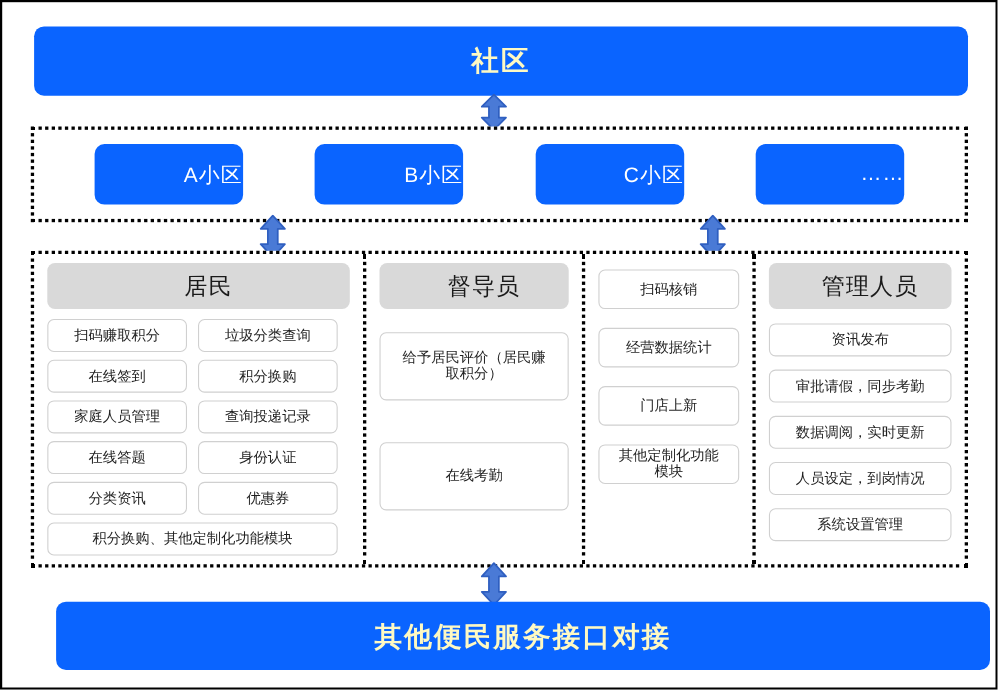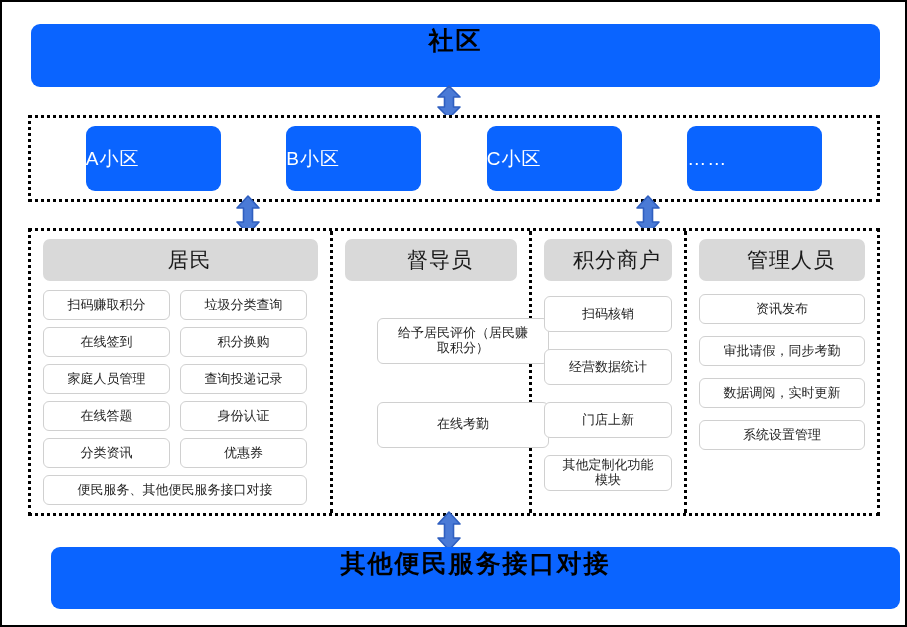--- a/index.html
+++ b/index.html
@@ -19,22 +19,23 @@
     box-sizing: border-box;
     overflow: hidden;
   }
 
   
   .banner {
     position: absolute;
     background: #0a64ff;
     border-radius: 9px;
     display: flex;
-    justify-content: center;
-    color: #000000;
+    align-items: center;
+    justify-content: center;
+    color: #fef9c3;
     font-size: 25px;
     font-weight: bold;
     letter-spacing: 2px;
   }
   #banner-top   { left: 29px; top: 22px;  width: 849px; height: 63px; }
   #banner-bottom{ left: 29px; top: 545px; width: 849px; height: 62px; margin-left: 20px; }
 
   
   .dotted-box {
     position: absolute;
@@ -50,28 +51,28 @@
     position: absolute;
     left: 0; top: 0; right: 0; bottom: 0;
     display: flex;
     align-items: center;
     justify-content: space-around;
     padding: 0 22px;
     box-sizing: border-box;
   }
   .estate-chip {
     width: 135px;
-    height: 65px;
+    height: 55px;
     background: #0a64ff;
     border-radius: 9px;
     color: #ffffff;
     font-size: 19px;
     display: flex;
     align-items: center;
-    justify-content: flex-start;
+    justify-content: flex-end;
     letter-spacing: 1px;
   }
 
   
   #roles-row {
     position: absolute;
     left: 0; top: 0; right: 0; bottom: 0;
     display: flex;
     box-sizing: border-box;
   }
@@ -124,21 +125,21 @@
   
   .col-residents .item { width: 127px; height: 30px; }
   .col-residents .item.wide { width: 264px; }
 
   
   .col-supervisor .items {
     justify-content: center;
     gap: 38px;
     padding-bottom: 30px;
   }
-  .col-supervisor .item { width: 100%; height: 46px; margin-left: 32px; }
+  .col-supervisor .item { width: 100%; height: 62px; }
 
   
   .col-merchant .items { gap: 17px; padding-top: 6px; }
   .col-merchant .item { width: 100%; height: 36px; }
 
   
   .col-admin .items { gap: 12px; padding-top: 4px; }
   .col-admin .item { width: 100%; height: 30px; }
 
   
@@ -192,49 +193,49 @@
             <div class="item">扫码赚取积分</div>
             <div class="item">垃圾分类查询</div>
             <div class="item">在线签到</div>
             <div class="item">积分换购</div>
             <div class="item">家庭人员管理</div>
             <div class="item">查询投递记录</div>
             <div class="item">在线答题</div>
             <div class="item">身份认证</div>
             <div class="item">分类资讯</div>
             <div class="item">优惠券</div>
-            <div class="item wide">便民服务、其他便民服务接口对接</div>
+            <div class="item wide">积分换购、其他定制化功能模块</div>
           </div>
         </div>
       </div>
 
       <div class="role-col col-supervisor sep">
         <div class="role-header">督导员</div>
         <div class="items">
           <div class="item">给予居民评价（居民赚取积分）</div>
           <div class="item">在线考勤</div>
         </div>
       </div>
 
       <div class="role-col col-merchant sep">
-        <div class="role-header">积分商户</div>
         <div class="items">
           <div class="item">扫码核销</div>
           <div class="item">经营数据统计</div>
           <div class="item">门店上新</div>
           <div class="item">其他定制化功能模块</div>
         </div>
       </div>
 
       <div class="role-col col-admin">
         <div class="role-header">管理人员</div>
         <div class="items">
           <div class="item">资讯发布</div>
           <div class="item">审批请假，同步考勤</div>
           <div class="item">数据调阅，实时更新</div>
+          <div class="item">人员设定，到岗情况</div>
           <div class="item">系统设置管理</div>
         </div>
       </div>
 
     </div>
   </div>
 
   <svg class="arrow" style="left:433px; top:509px;" width="28" height="40" viewBox="0 0 28 40">
     <polygon points="14,1 25,13 18.5,13 18.5,27 25,27 14,39 3,27 9.5,27 9.5,13 3,13" fill="#4a7ad6" stroke="#2f5fc0" stroke-width="1.6" stroke-linejoin="round"></polygon>
   </svg>

